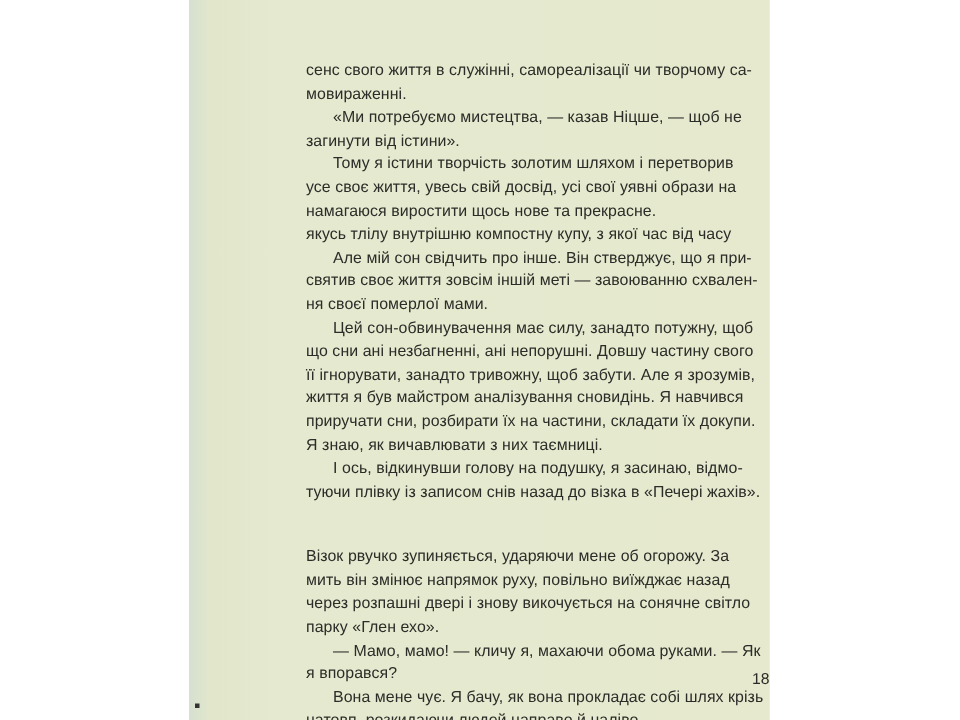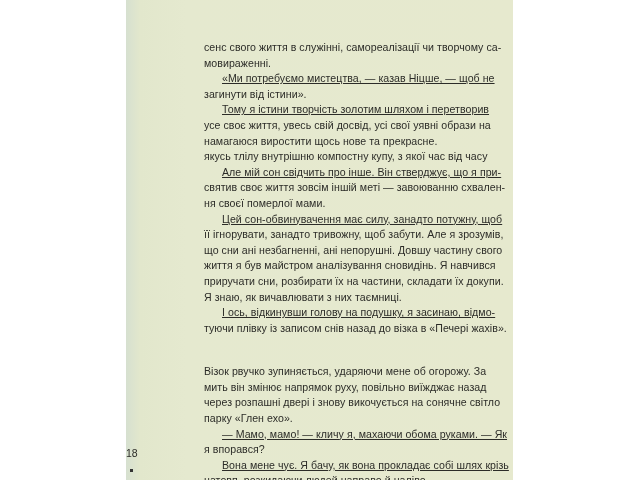--- a/index.html
+++ b/index.html
@@ -12,24 +12,24 @@
     background:#e4e8cf;
     background-image: linear-gradient(90deg, #d6e0d0 0px, #e2e7cc 14px, #e5e9cf 60px, #e6e9ce 100%);
   }
   .text {
     position:absolute; left:50px; top:40px; width:299px;
     color:#2c2c28; font-size:10.6px; line-height:15.6px;
     text-align:justify; letter-spacing:0.05px;
   }
   .line { display:block; height:15.6px; white-space:nowrap; overflow:visible;margin-left:28px; }
   .justify { text-align:justify; text-align-last:justify; }
-  .indent { padding-left:18px;text-decoration:underline; }
+  .indent { padding-left:18px; }
   .gap { height:28px; }
   .pagenum {
-    position:absolute; left:0; width:387px; top:447px; text-align:left;
+    position:absolute; left:0; width:387px; top:447px; text-align:right;
     font-size:10.5px; color:#2c2c28;
   }
   .mark { position:absolute; left:130px; top:469px; width:3px; height:3px; background:#333; }
 </style>
 </head>
 <body>
 
 <div class="page">
   <div class="text">
     <div id="s1">
@@ -38,22 +38,22 @@
         <span class="line indent justify">«Ми потребуємо мистецтва, — казав Ніцше, — щоб не</span>
         <span class="line">загинути від істини».</span>
         <span class="line indent justify">Тому я істини творчість золотим шляхом і перетворив</span>
         <span class="line justify">усе своє життя, увесь свій досвід, усі свої уявні образи на</span>
         <span class="line">намагаюся виростити щось нове та прекрасне.</span>
         <span class="line justify">якусь тлілу внутрішню компостну купу, з якої час від часу</span>
         <span class="line indent justify">Але мій сон свідчить про інше. Він стверджує, що я при-</span>
         <span class="line justify">святив своє життя зовсім іншій меті — завоюванню схвален-</span>
         <span class="line">ня своєї померлої мами.</span>
         <span class="line indent justify">Цей сон-обвинувачення має силу, занадто потужну, щоб</span>
+        <span class="line justify">що сни ані незбагненні, ані непорушні. Довшу частину свого</span>
         <span class="line justify">її ігнорувати, занадто тривожну, щоб забути. Але я зрозумів,</span>
-        <span class="line justify">що сни ані незбагненні, ані непорушні. Довшу частину свого</span>
         <span class="line justify">життя я був майстром аналізування сновидінь. Я навчився</span>
         <span class="line justify">приручати сни, розбирати їх на частини, складати їх докупи.</span>
         <span class="line">Я знаю, як вичавлювати з них таємниці.</span>
         <span class="line indent justify">І ось, відкинувши голову на подушку, я засинаю, відмо-</span>
         <span class="line justify">туючи плівку із записом снів назад до візка в «Печері жахів».</span>
       </div>
     <div class="gap"></div>
     <div id="s2">
         <span class="line justify">Візок рвучко зупиняється, ударяючи мене об огорожу. За</span>
         <span class="line justify">мить він змінює напрямок руху, повільно виїжджає назад</span>

